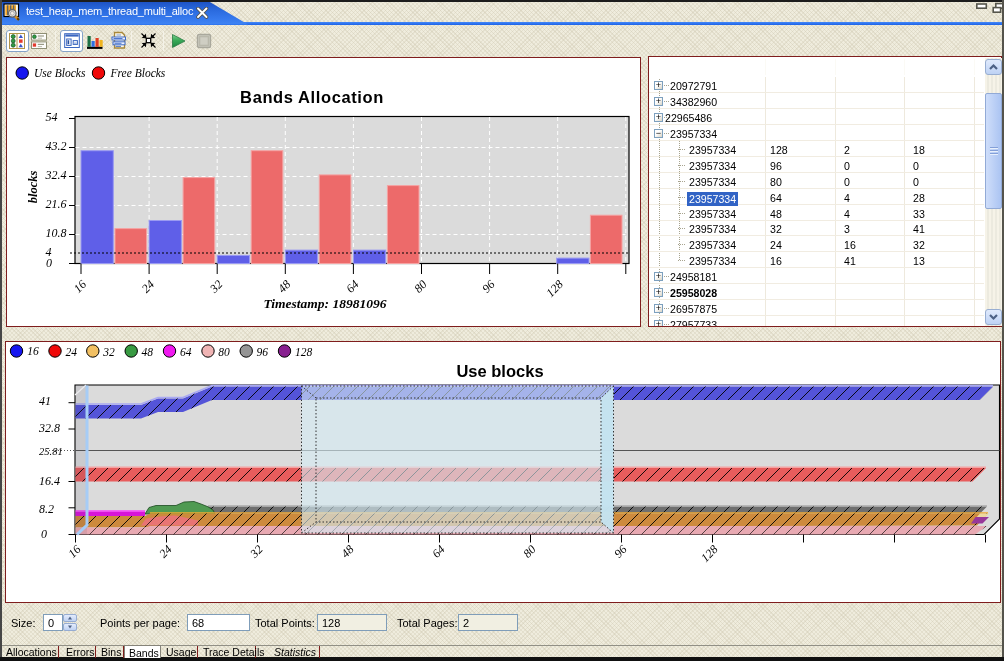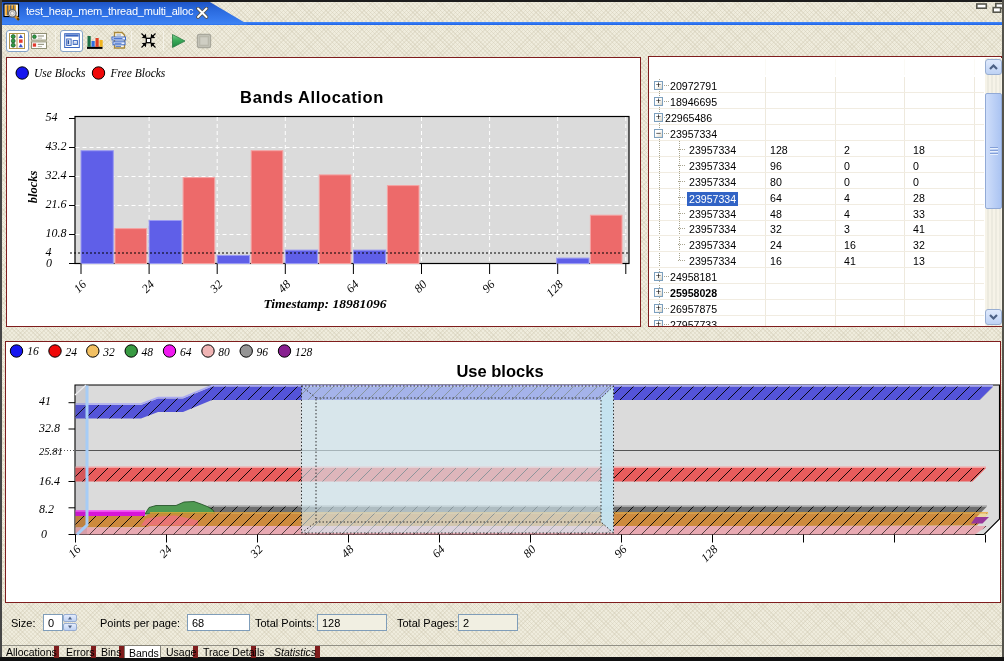--- a/index.html
+++ b/index.html
@@ -51,21 +51,21 @@
 #sthumb { position:absolute; left:0px; top:35px; width:17px; height:116px; border:1px solid #92aad6; border-radius:2px; background:linear-gradient(90deg,#cfdefa,#abc4f2); }
 .grip { position:absolute; left:4px; width:8px; height:1px; background:#84a0d8; box-shadow:0 1px 0 #e8f0fc; }
 
 .lbl { font-size:11px; color:#000; top:617px; }
 .inp { position:absolute; top:614px; height:17px; border:1px solid #7f9db9; background:#fff; font-size:11px; padding:2px 0 0 4px; }
 .inpd { background:#f1efe2; }
 
 .spbtn { position:absolute; left:63px; width:14px; height:8px; overflow:hidden; border:1px solid #96acd2; border-radius:2px; background:linear-gradient(#e4ecfc,#c0d2f2); }
 
 #btabs { left:2px; top:645px; width:1000px; height:12px; border-top:1px solid #919086; font-size:10.5px; }
-.btab { position:absolute; top:0px; height:12px; background:transparent; border-right:5px solid #7f1d1d; padding:0; }
+.btab { position:absolute; top:0px; height:12px; background:transparent; border-right:1px solid #7f1d1d; padding:0; }
 .btab span { position:absolute; top:0px; white-space:nowrap; }
 #btabsel { position:absolute; top:-1px; height:13px; background:#fff; border:1px solid #858379; border-bottom:none; }
 </style>
 </head>
 <body>
 <div class="abs" id="tabstrip"></div>
 <div class="abs" id="tab"></div>
 <svg class="abs" style="left:3px;top:3px;" width="18" height="18" viewBox="0 0 18 18">
  <rect x="1" y="1" width="14.5" height="12.5" fill="#fff" stroke="#000" stroke-width="1.2"></rect>
  <g>
@@ -286,21 +286,21 @@
  <div class="dotv" style="left:29.5px;top:84px;height:120px;"></div>
 
  <div class="trow" style="top:20px;">
       <div class="pm">+</div>
       <div class="doth" style="left:15px;top:8px;width:5px;"></div>
       <span style="left:21px;">20972791</span>
     </div>
  <div class="trow" style="top:36px;">
       <div class="pm">+</div>
       <div class="doth" style="left:15px;top:8px;width:5px;"></div>
-      <span style="left:21px;">18946695</span>
+      <span style="left:21px;">34382960</span>
     </div>
  <div class="trow" style="top:52px;">
       <div class="pm">+</div>
       <div class="doth" style="left:15px;top:8px;width:5px;"></div>
       <span style="left:16px;">22965486</span>
     </div>
  <div class="trow" style="top:68px;">
       <div class="pm">−</div>
       <div class="doth" style="left:15px;top:8px;width:5px;"></div>
       <span style="left:21px;">23957334</span>

